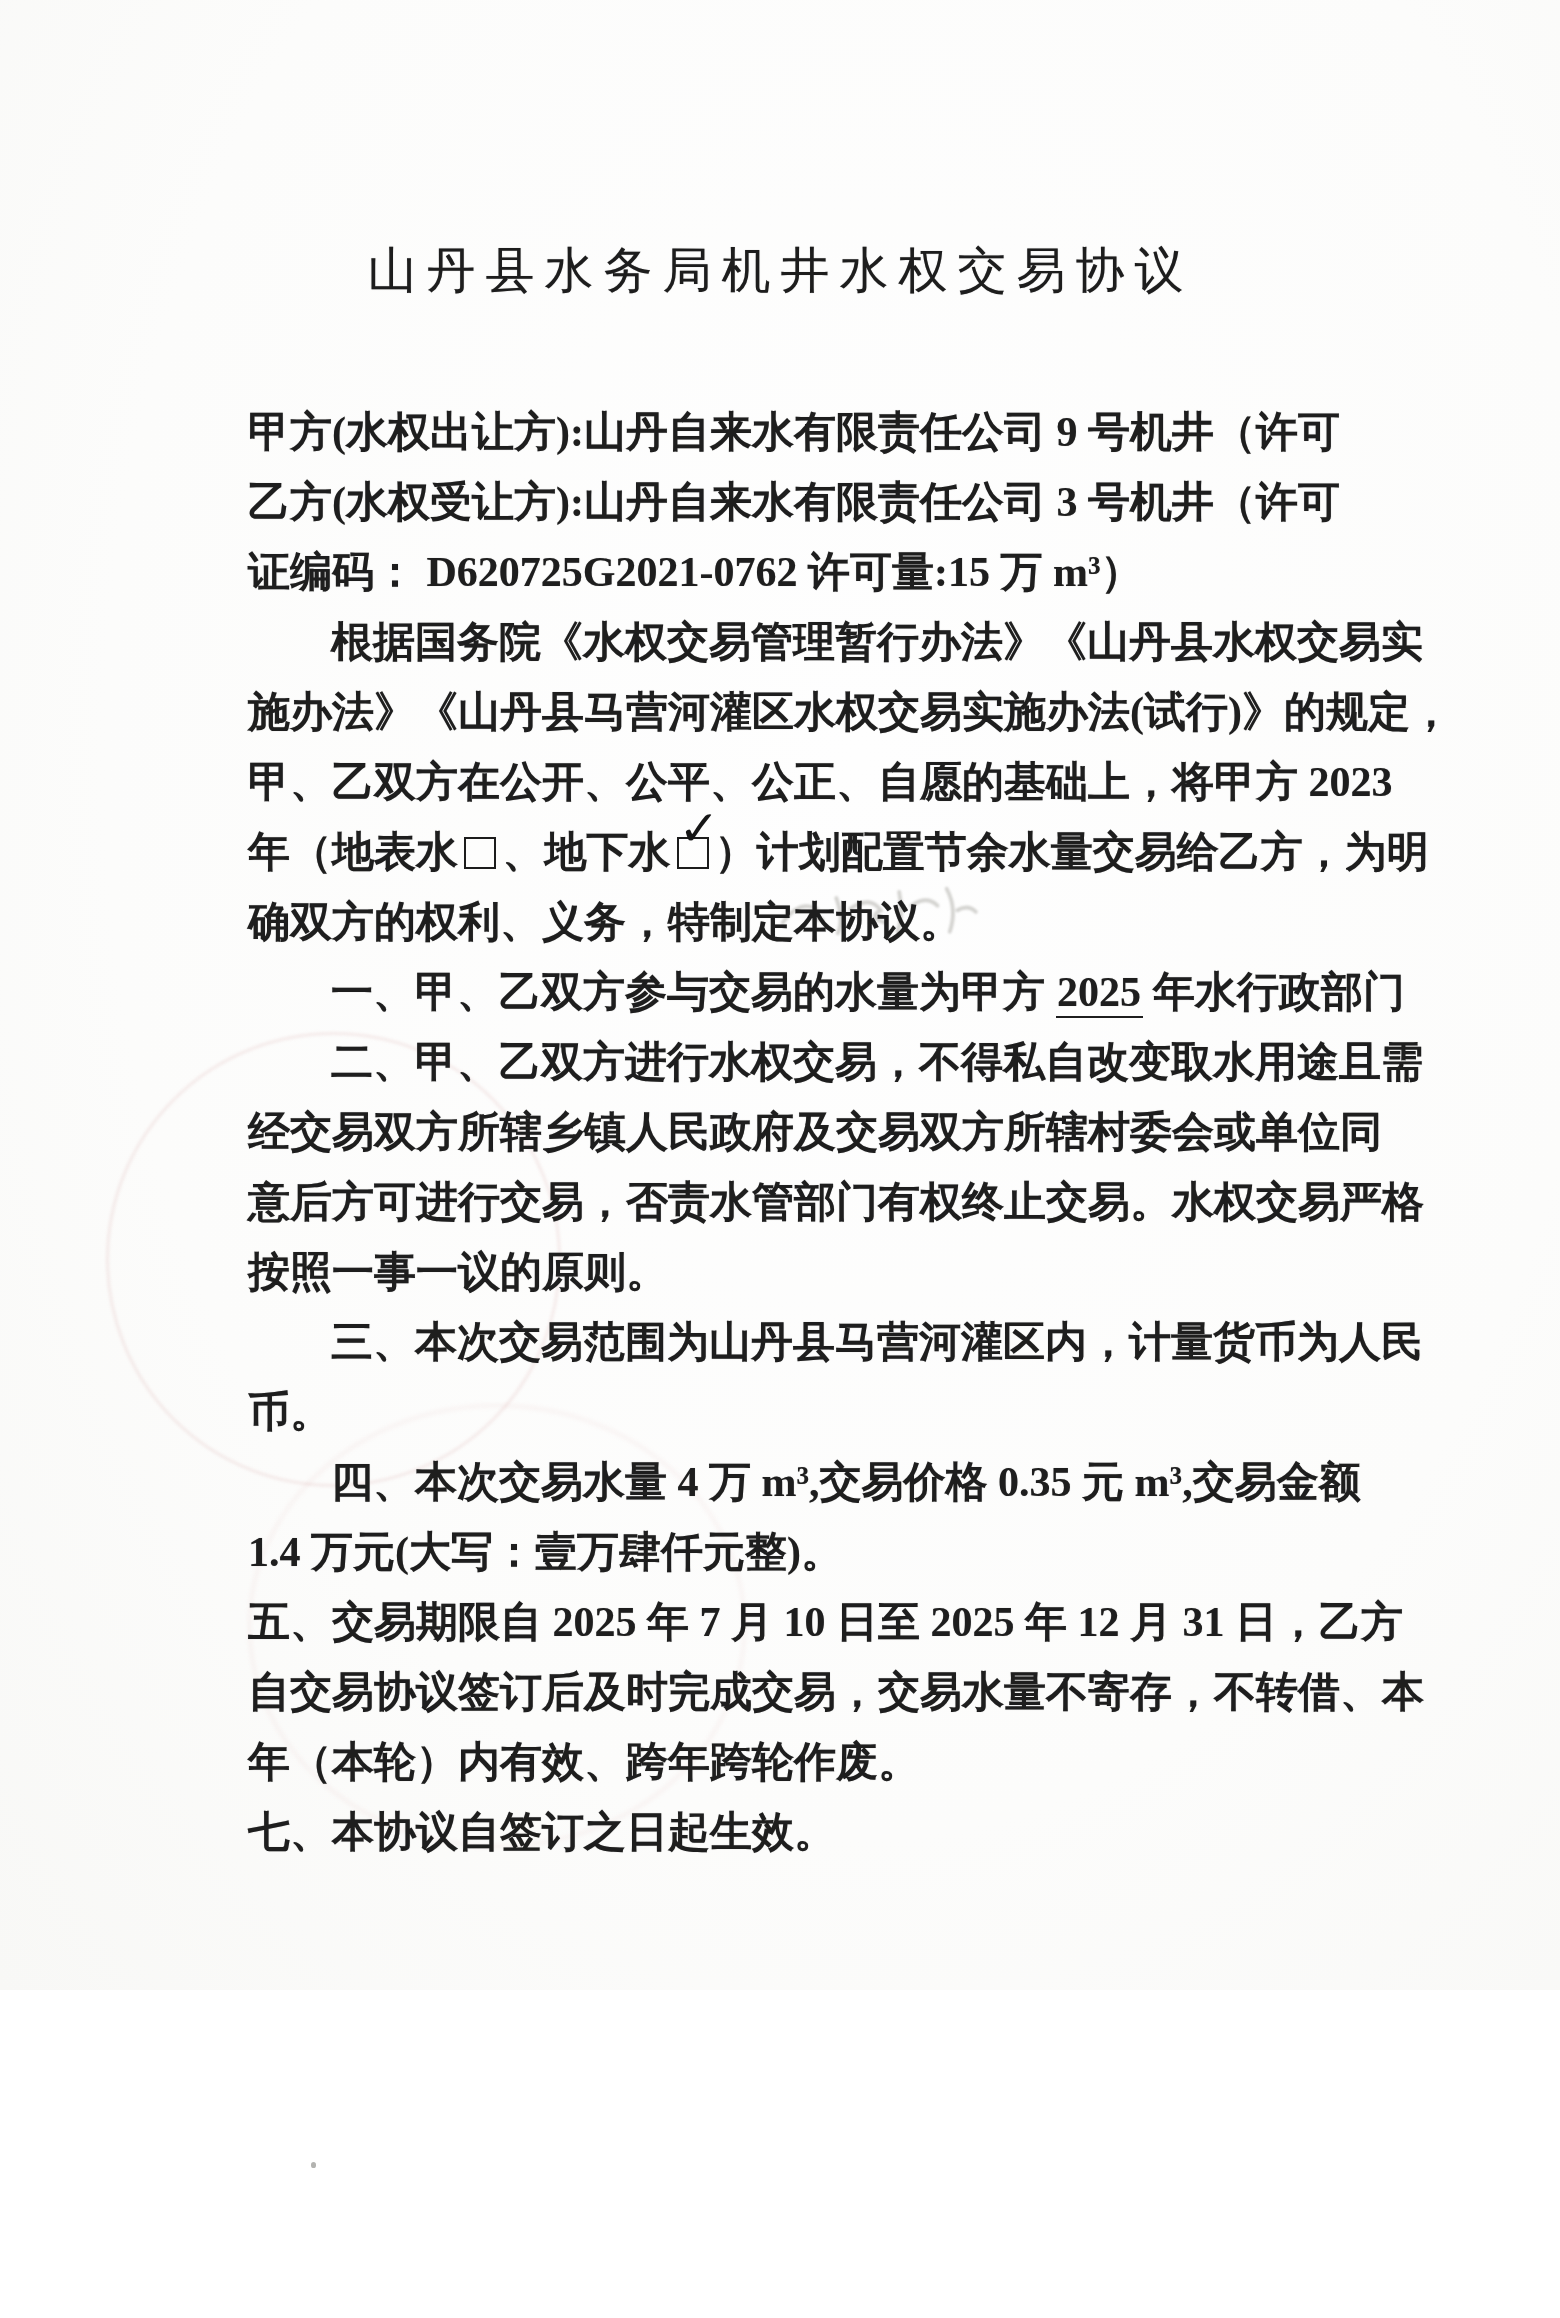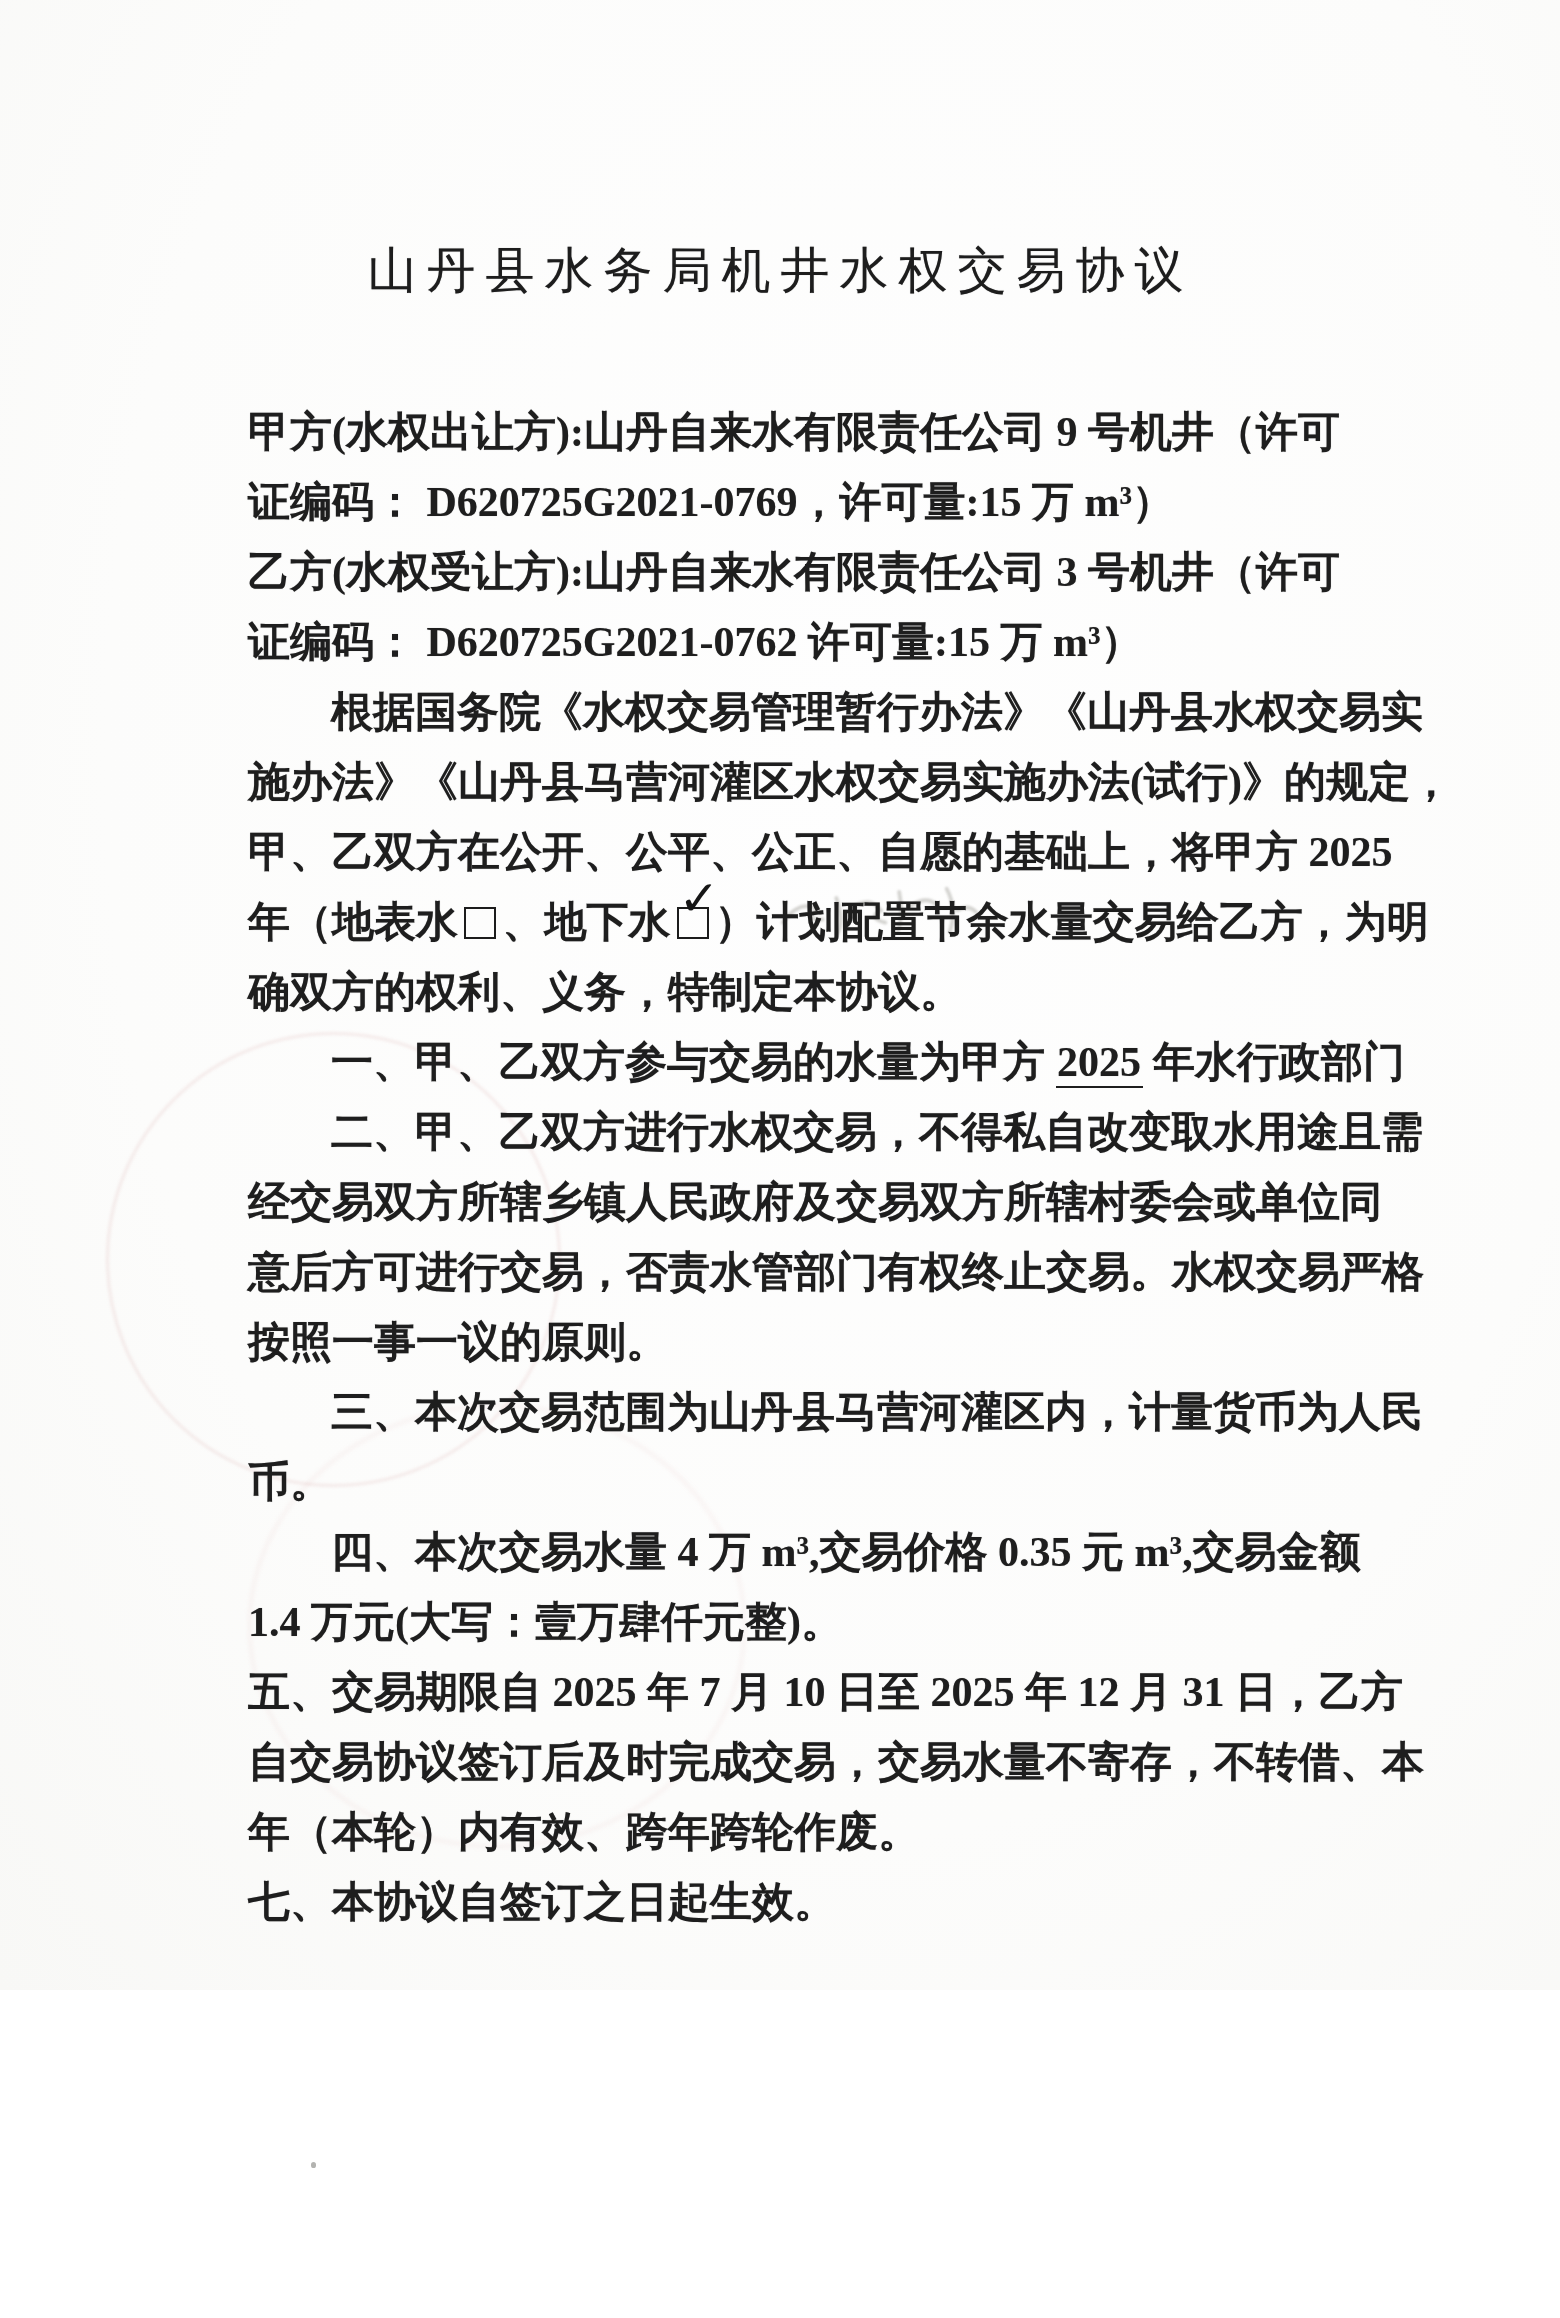--- a/index.html
+++ b/index.html
@@ -68,26 +68,25 @@
       <path d="M176,40 q20,-14 34,0"></path>
       <path d="M222,18 q14,26 4,56"></path>
       <path d="M236,46 q14,-8 24,2"></path>
     </g>
   </svg>
 
   <div class="title">山丹县水务局机井水权交易协议</div>
 
   <div class="body-text">
     <div class="line">甲方(水权出让方):山丹自来水有限责任公司 9 号机井（许可</div>
-    <div class="line">证编码： D620725G2021-0769，许可量:15 万 m³）</div>
     <div class="line">乙方(水权受让方):山丹自来水有限责任公司 3 号机井（许可</div>
     <div class="line">证编码： D620725G2021-0762 许可量:15 万 m³）</div>
     <div class="line indent">根据国务院《水权交易管理暂行办法》《山丹县水权交易实</div>
     <div class="line">施办法》《山丹县马营河灌区水权交易实施办法(试行)》的规定，</div>
-    <div class="line">甲、乙双方在公开、公平、公正、自愿的基础上，将甲方 2025</div>
+    <div class="line">甲、乙双方在公开、公平、公正、自愿的基础上，将甲方 2023</div>
 
     <div class="line">
       <span>年（地表水</span><span class="cbx"></span><span>、地下水</span><span class="cbx"><span class="mark">✓</span></span><span>）计划配置节余水量交易给乙方，为明</span>
     </div>
 
     <div class="line">确双方的权利、义务，特制定本协议。</div>
 
     <div class="line indent">
       <span>一、甲、乙双方参与交易的水量为甲方 </span><span class="u-num">2025</span><span> 年水行政部门</span>
     </div>

